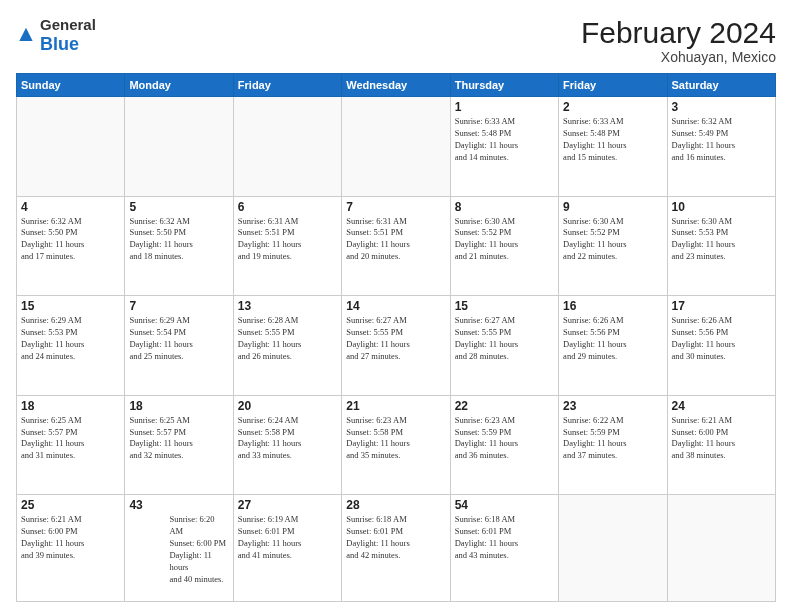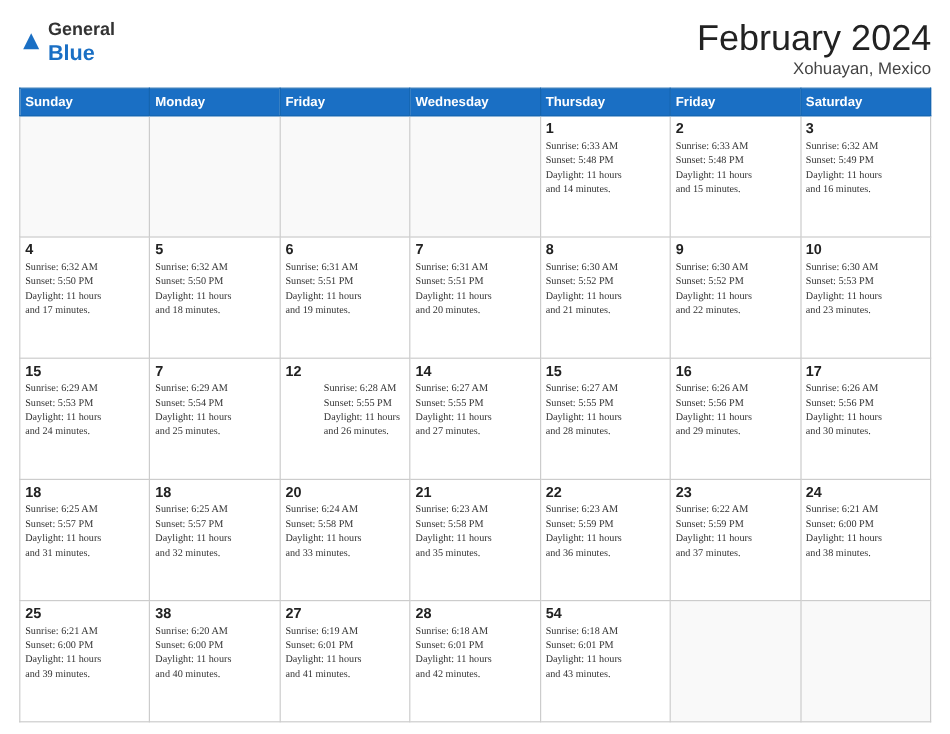--- a/index.html
+++ b/index.html
@@ -219,22 +219,22 @@
 and 24 minutes.</div>
           </td>
           <td>
             <span class="day-number">7</span>
             <div class="day-info" style="white-space: pre-line;">Sunrise: 6:29 AM
 Sunset: 5:54 PM
 Daylight: 11 hours
 and 25 minutes.</div>
           </td>
           <td>
-            <span class="day-number">12</span>
-            <div class="day-info" style="white-space: pre-line; margin-left: 32px;">Sunrise: 6:28 AM
+            <span class="day-number">13</span>
+            <div class="day-info" style="white-space: pre-line;">Sunrise: 6:28 AM
 Sunset: 5:55 PM
 Daylight: 11 hours
 and 26 minutes.</div>
           </td>
           <td>
             <span class="day-number">14</span>
             <div class="day-info" style="white-space: pre-line;">Sunrise: 6:27 AM
 Sunset: 5:55 PM
 Daylight: 11 hours
 and 27 minutes.</div>
@@ -314,22 +314,22 @@
         </tr>
         <tr>
           <td>
             <span class="day-number">25</span>
             <div class="day-info" style="white-space: pre-line;">Sunrise: 6:21 AM
 Sunset: 6:00 PM
 Daylight: 11 hours
 and 39 minutes.</div>
           </td>
           <td>
-            <span class="day-number">38</span>
-            <div class="day-info" style="white-space: pre-line;">Sunrise: 6:20 AM
+            <span class="day-number">43</span>
+            <div class="day-info" style="white-space: pre-line; margin-left: 40px;">Sunrise: 6:20 AM
 Sunset: 6:00 PM
 Daylight: 11 hours
 and 40 minutes.</div>
           </td>
           <td>
             <span class="day-number">27</span>
             <div class="day-info" style="white-space: pre-line;">Sunrise: 6:19 AM
 Sunset: 6:01 PM
 Daylight: 11 hours
 and 41 minutes.</div>

